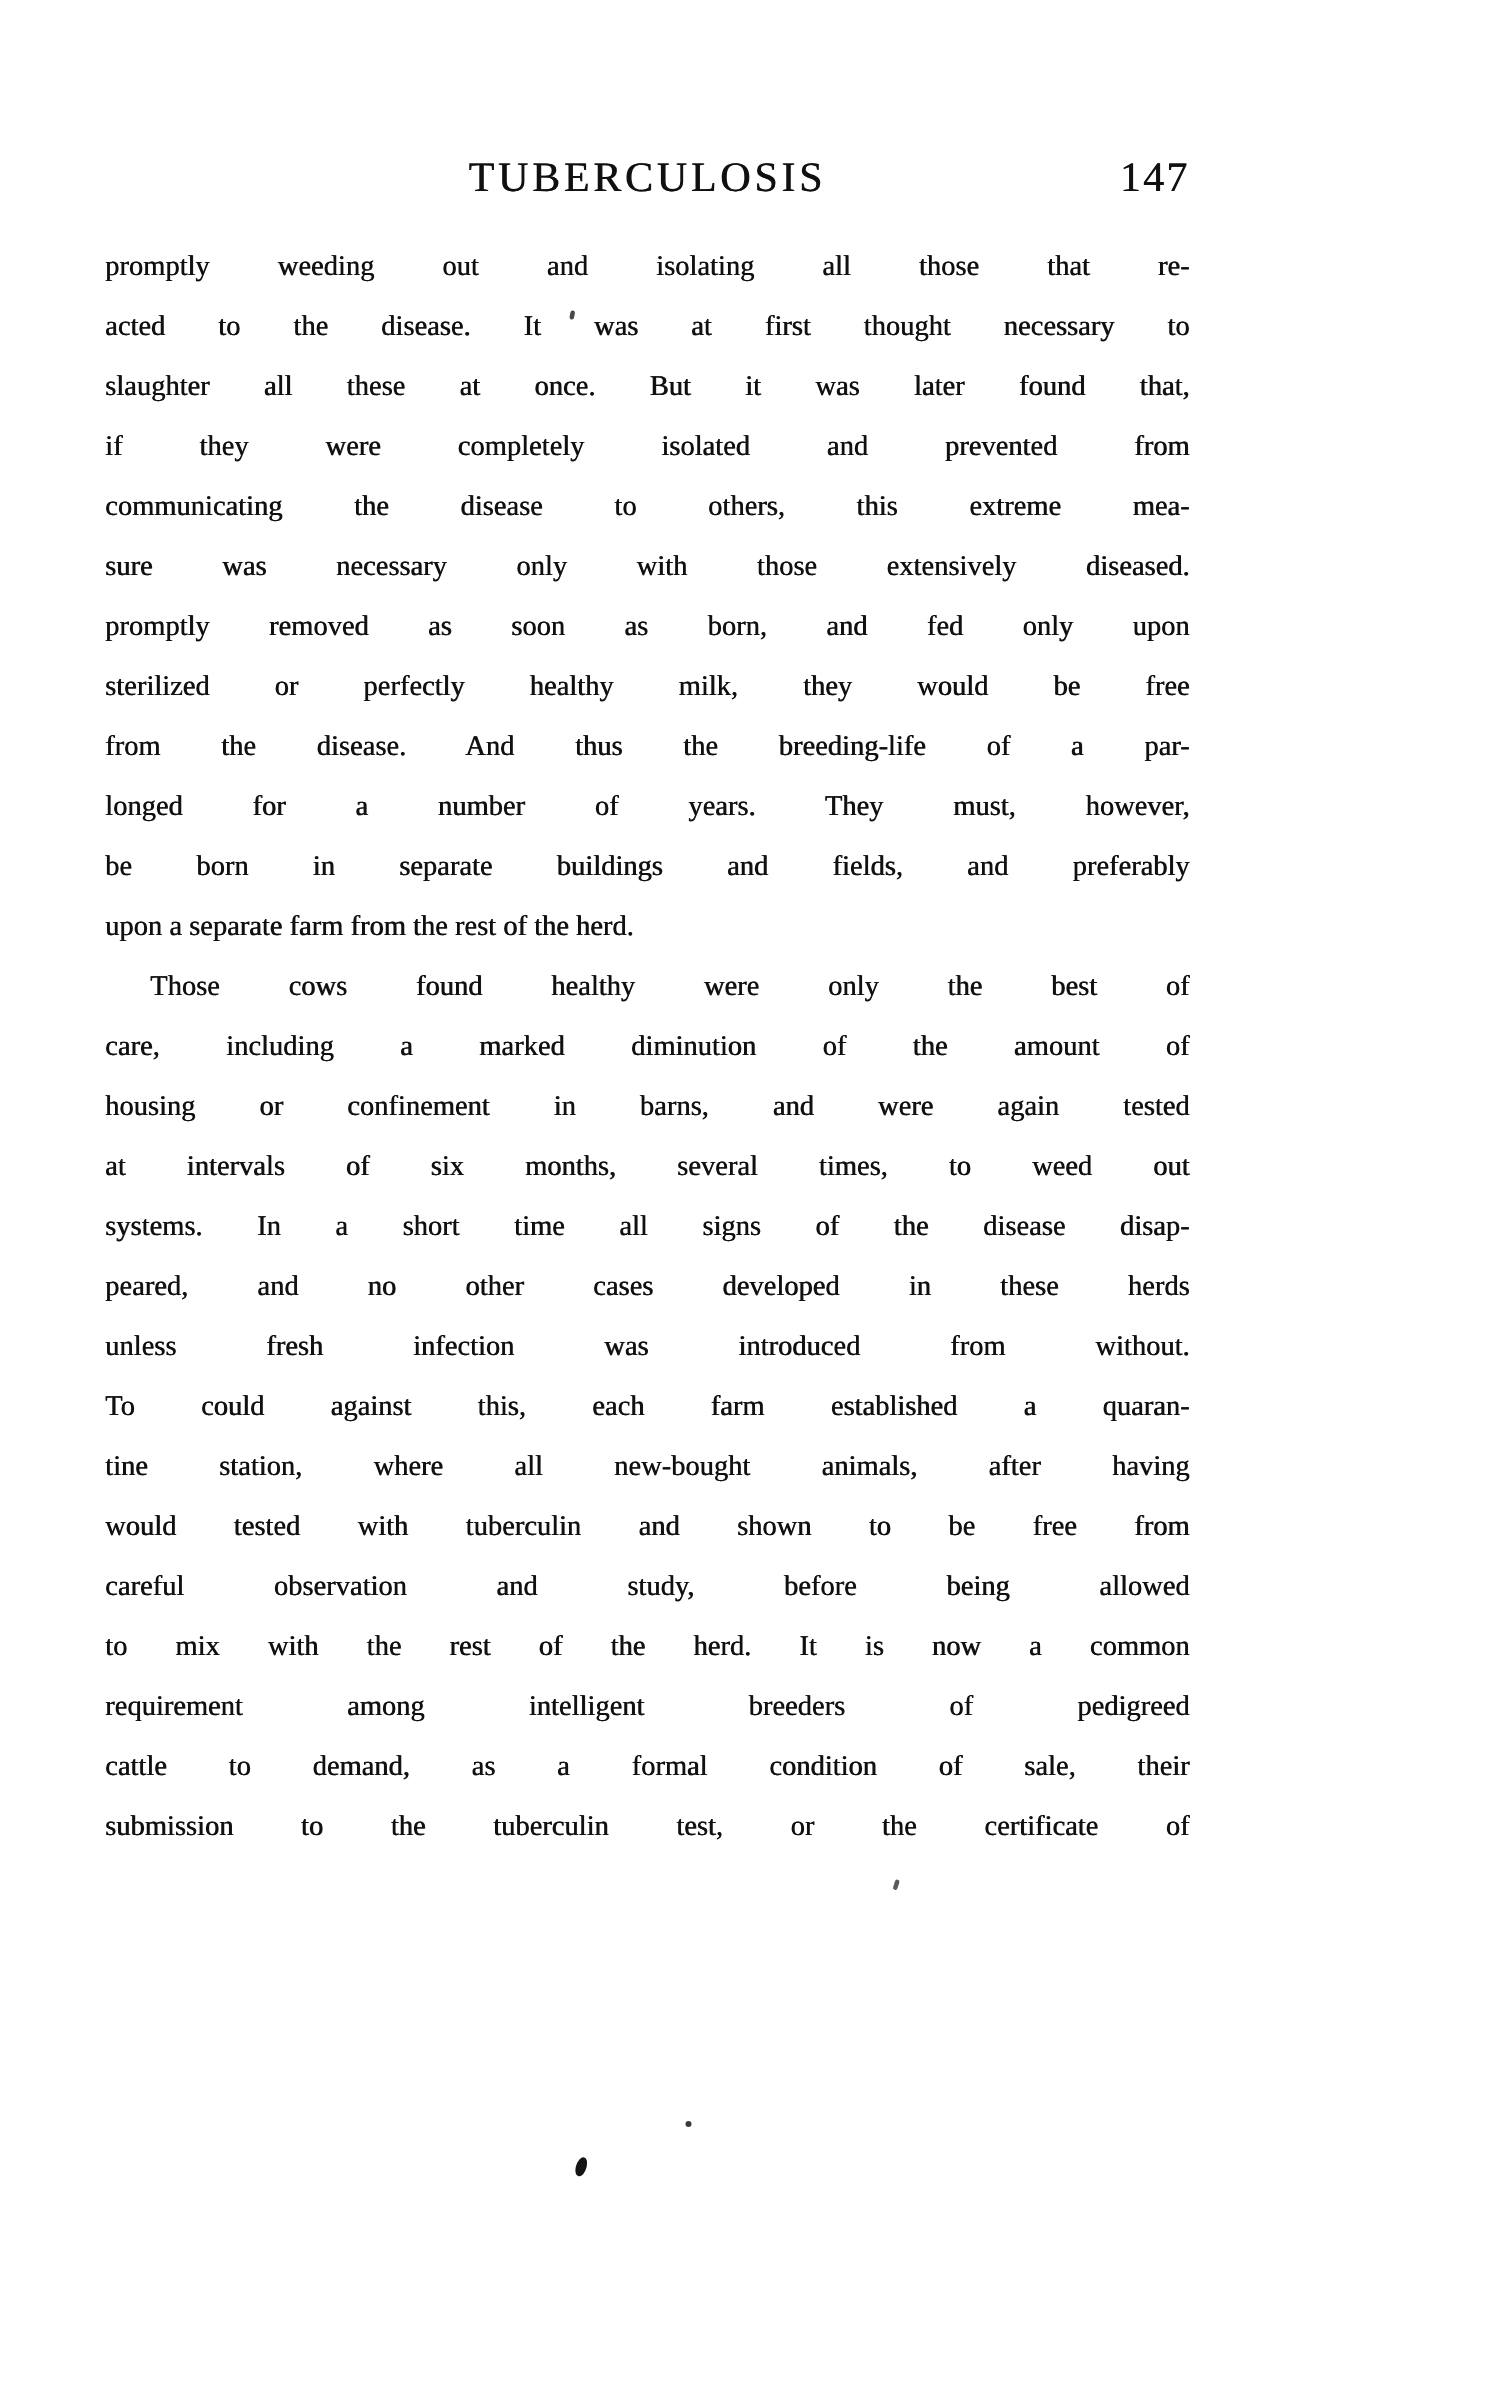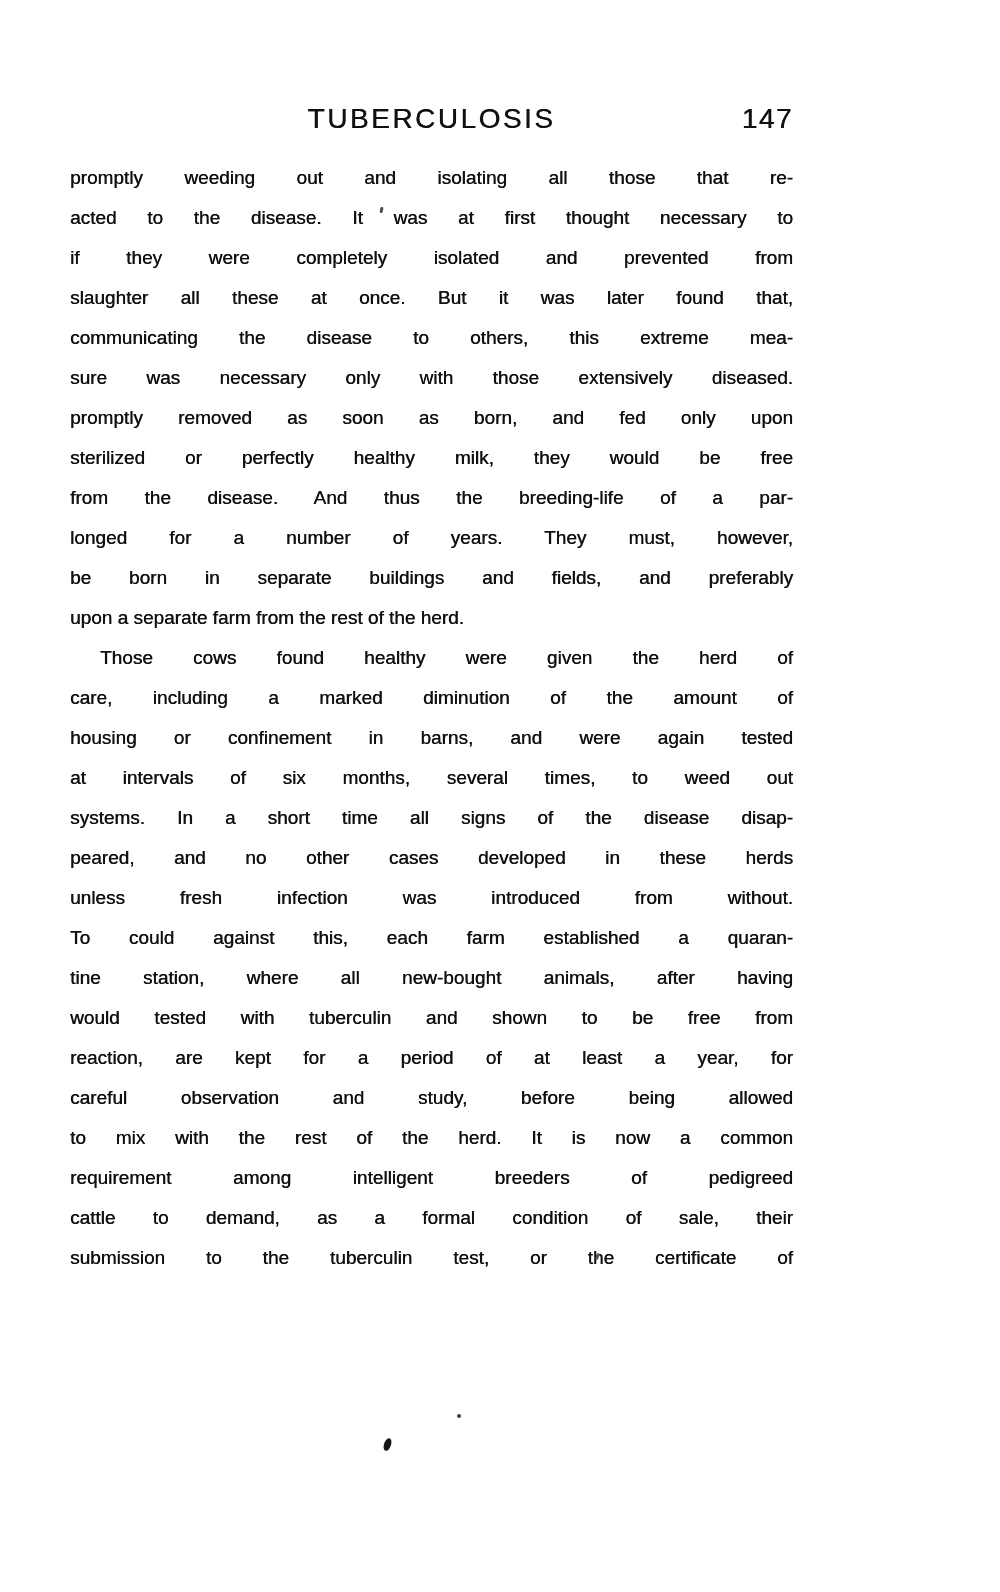--- a/index.html
+++ b/index.html
@@ -6,21 +6,21 @@
     margin: 0;
     padding: 0;
     background: #e8e8e8;
   }
   .page {
     position: relative;
     width: 1000px;
     height: 1592px;
     background: #ffffff;
     color: #101010;
-    font-family: Liberation Sans, sans-serif;
+    font-family: Liberation Serif, serif;
     overflow: hidden;
   }
   
   .page-header {
     position: absolute;
     top: 103px;
     left: 70px;
     width: 723px;
     height: 34px;
     text-align: center;
@@ -101,41 +101,40 @@
 <div class="page">
 
   <header class="page-header">
     <span class="running-title">TUBERCULOSIS</span>
     <span class="page-number">147</span>
   </header>
 
   <main class="text-block">
       <div class="text-line">promptly weeding out and isolating all those that re-</div>
       <div class="text-line">acted to the disease. It was at first thought necessary to</div>
+      <div class="text-line">slaughter all these at once. But it was later found that,</div>
       <div class="text-line">if they were completely isolated and prevented from</div>
-      <div class="text-line">slaughter all these at once. But it was later found that,</div>
       <div class="text-line">communicating the disease to others, this extreme mea-</div>
       <div class="text-line">sure was necessary only with those extensively diseased.</div>
       <div class="text-line">promptly removed as soon as born, and fed only upon</div>
       <div class="text-line">sterilized or perfectly healthy milk, they would be free</div>
       <div class="text-line">from the disease. And thus the breeding-life of a par-</div>
       <div class="text-line">longed for a number of years. They must, however,</div>
       <div class="text-line">be born in separate buildings and fields, and preferably</div>
       <div class="text-line no-justify">upon a separate farm from the rest of the herd.</div>
-      <div class="text-line indent">Those cows found healthy were given the herd of</div>
+      <div class="text-line indent">Those cows found healthy were only the best of</div>
       <div class="text-line">care, including a marked diminution of the amount of</div>
       <div class="text-line">housing or confinement in barns, and were again tested</div>
       <div class="text-line">at intervals of six months, several times, to weed out</div>
       <div class="text-line">systems. In a short time all signs of the disease disap-</div>
       <div class="text-line">peared, and no other cases developed in these herds</div>
       <div class="text-line">unless fresh infection was introduced from without.</div>
       <div class="text-line">To could against this, each farm established a quaran-</div>
       <div class="text-line">tine station, where all new-bought animals, after having</div>
       <div class="text-line">would tested with tuberculin and shown to be free from</div>
-      <div class="text-line">reaction, are kept for a period of at least a year, for</div>
       <div class="text-line">careful observation and study, before being allowed</div>
       <div class="text-line">to mix with the rest of the herd. It is now a common</div>
       <div class="text-line">requirement among intelligent breeders of pedigreed</div>
       <div class="text-line">cattle to demand, as a formal condition of sale, their</div>
       <div class="text-line">submission to the tuberculin test, or the certificate of</div>
     </main>
 
   <span class="speck speck-apostrophe"></span>
   <span class="speck speck-tick"></span>
   <span class="speck speck-dot"></span>

